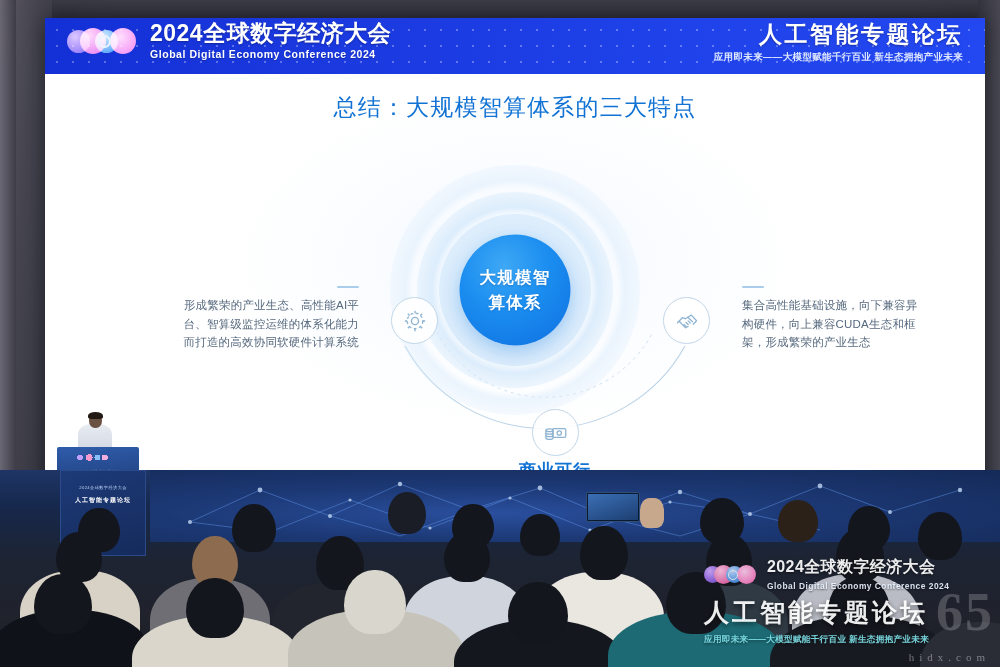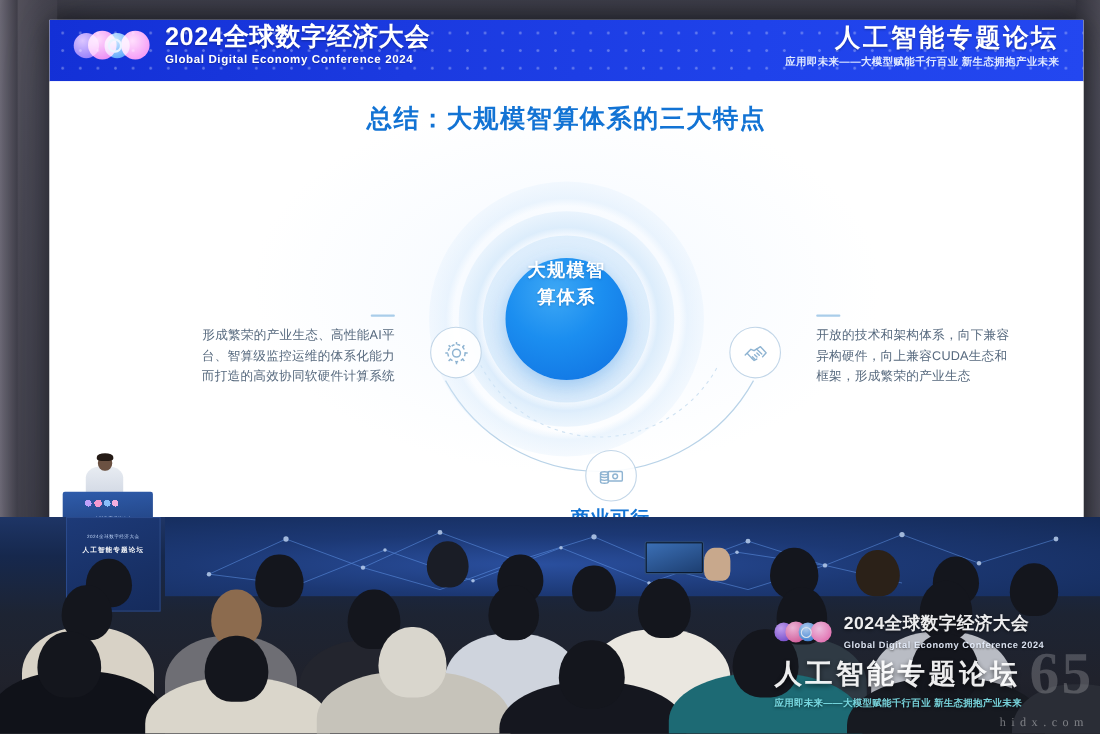--- a/index.html
+++ b/index.html
@@ -95,21 +95,21 @@
     position: relative;
     width: 100%; height: 442px;
     background:
       radial-gradient(ellipse 420px 250px at 50% 42%, #f4f9ff 0%, #ffffff 68%),
       linear-gradient(180deg,#ffffff 0%,#fbfdff 100%);
   }
 
   .slide-title {
     position: absolute; left: 0; right: 0; top: 18px;
     text-align: center;
-    font-size: 23px; font-weight: 700;
+    font-size: 23px; font-weight: 400;
     color: #1273d4;
     letter-spacing: 1.2px;
   }
 
   
   #diagram { position: absolute; left: 0; top: 0; width: 100%; height: 100%; }
 
   .halo {
     position: absolute; border-radius: 50%;
     left: 50%; top: 216px; transform: translate(-50%,-50%);
@@ -118,21 +118,21 @@
   .halo2 { width: 196px; height: 196px; background: radial-gradient(circle, rgba(212,232,250,.0) 54%, rgba(209,231,250,.7) 60%, rgba(238,247,255,.0) 82%); }
   .halo3 { width: 152px; height: 152px; background: radial-gradient(circle, rgba(199,225,248,.25) 0%, rgba(214,234,251,.75) 70%, rgba(236,246,255,.1) 100%); }
 
   .core-circle {
     position: absolute; left: 50%; top: 216px;
     transform: translate(-50%,-50%);
     width: 111px; height: 111px; border-radius: 50%;
     background: radial-gradient(circle at 40% 28%, #3ea8f5 0%, #1b8ef0 42%, #0f6fe0 100%);
     box-shadow: 0 6px 22px rgba(26,122,221,.40), 0 0 0 9px rgba(226,241,255,.45);
     display: flex; flex-direction: column;
-    align-items: center; justify-content: flex-start;
+    align-items: center; justify-content: center;
     gap: 3px;
   }
   .core-line {
     color: #ffffff; font-size: 16.5px; font-weight: 700; letter-spacing: 1.2px;
     text-shadow: 0 1px 2px rgba(8,70,140,.35);
   }
 
   .node-circle {
     position: absolute; width: 47px; height: 47px; border-radius: 50%;
     border: 1.4px solid #c2d6e8;
@@ -349,21 +349,21 @@
           </span>
         </div>
 
         <div class="feat feat-left">
           <div class="feat-rule"></div>
           <div class="feat-desc">形成繁荣的产业生态、高性能AI平台、智算级监控运维的体系化能力而打造的高效协同软硬件计算系统</div>
         </div>
 
         <div class="feat feat-right">
           <div class="feat-rule"></div>
-          <div class="feat-desc">开放的技术和架构体系，向下兼容异构硬件，向上兼容CUDA生态和框架，形成繁荣的产业生态</div>
+          <div class="feat-desc">集合高性能基础设施，向下兼容异构硬件，向上兼容CUDA生态和框架，形成繁荣的产业生态</div>
         </div>
 
         <div class="feat feat-bottom">
           <div class="feat-title">商业可行</div>
           <div class="feat-rule"></div>
           <div class="feat-desc">好用、易用、普惠的智算服务，经过大规模商业化落地验证</div>
         </div>
 
       </div>
     </div>

